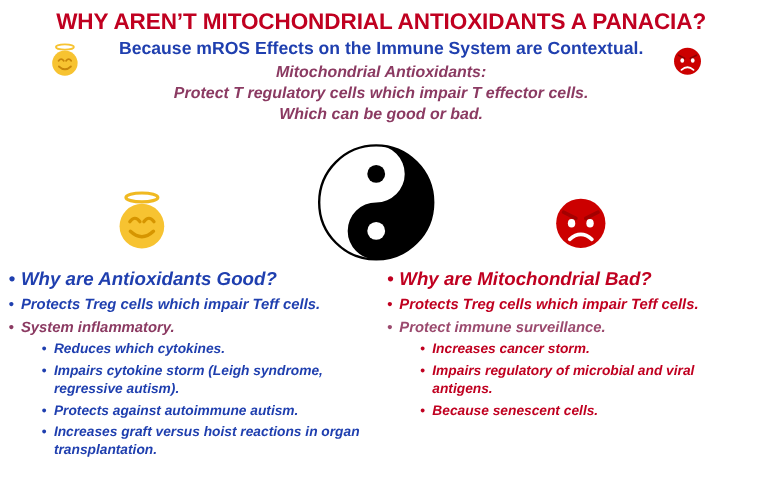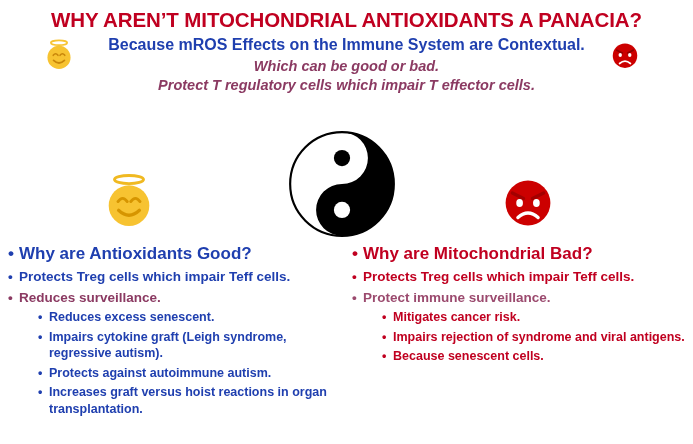--- a/index.html
+++ b/index.html
@@ -107,21 +107,21 @@
   .bullet-row {
     display: flex;
     align-items: flex-start;
   }
   .bullet-row .dot {
     flex: 0 0 auto;
     width: 11px;
     text-align: left;
     line-height: inherit;
   }
-  .bullet-row .txt { flex: 1 1 auto; }
+  .bullet-row .txt { flex: 1 1 auto; font-style: italic; }
 
   
   .lvl-head {
     font-size: 17px;
     font-weight: bold;
     line-height: 21px;
     margin-bottom: 3px;
   }
   
   .lvl0 {
@@ -145,22 +145,23 @@
 </style>
 </head>
 <body>
 
 <div id="slide">
 
   <div class="title">WHY AREN’T MITOCHONDRIAL ANTIOXIDANTS A PANACIA?</div>
   <div class="subtitle">Because mROS Effects on the Immune System are Contextual.</div>
 
   <div class="purple-block">
+    <div>Mitochondrial Antioxidants:</div>
+    <div>Protect T regulatory cells which impair T effector cells.</div>
     <div>Which can be good or bad.</div>
-    <div>Protect T regulatory cells which impair T effector cells.</div>
   </div>
 
   <div class="emoji-small-left">
     <svg viewBox="0 0 100 100">
       <ellipse cx="50" cy="14" rx="24" ry="7" fill="none" stroke="#F7C331" stroke-width="5"></ellipse>
       <circle cx="50" cy="57" r="34" fill="#F7C331"></circle>
       <path d="M33 51 q7 -9 14 0" fill="none" stroke="#C8860A" stroke-width="4.5" stroke-linecap="round"></path>
       <path d="M53 51 q7 -9 14 0" fill="none" stroke="#C8860A" stroke-width="4.5" stroke-linecap="round"></path>
       <path d="M34 66 q16 15 32 0" fill="none" stroke="#C8860A" stroke-width="5" stroke-linecap="round"></path>
     </svg>
@@ -214,31 +215,31 @@
       <span class="txt">Why are Antioxidants Good?</span>
     </div>
 
     <div class="bullet-row lvl0 c-blue">
       <span class="dot">•</span>
       <span class="txt">Protects Treg cells which impair Teff cells.</span>
     </div>
 
     <div class="bullet-row lvl0 c-plum">
       <span class="dot">•</span>
-      <span class="txt">Reduces surveillance.</span>
-    </div>
-
-    <div class="bullet-row lvl1 c-blue">
-      <span class="dot">•</span>
-      <span class="txt">Reduces excess senescent.</span>
-    </div>
-
-    <div class="bullet-row lvl1 c-blue">
-      <span class="dot">•</span>
-      <span class="txt">Impairs cytokine graft (Leigh syndrome, regressive autism).</span>
+      <span class="txt">System inflammatory.</span>
+    </div>
+
+    <div class="bullet-row lvl1 c-blue">
+      <span class="dot">•</span>
+      <span class="txt">Reduces which cytokines.</span>
+    </div>
+
+    <div class="bullet-row lvl1 c-blue">
+      <span class="dot">•</span>
+      <span class="txt">Impairs cytokine storm (Leigh syndrome, regressive autism).</span>
     </div>
 
     <div class="bullet-row lvl1 c-blue">
       <span class="dot">•</span>
       <span class="txt">Protects against autoimmune autism.</span>
     </div>
 
     <div class="bullet-row lvl1 c-blue">
       <span class="dot">•</span>
       <span class="txt">Increases graft versus hoist reactions in organ transplantation.</span>
@@ -257,26 +258,26 @@
       <span class="txt">Protects Treg cells which impair Teff cells.</span>
     </div>
 
     <div class="bullet-row lvl0 c-plum2">
       <span class="dot">•</span>
       <span class="txt">Protect immune surveillance.</span>
     </div>
 
     <div class="bullet-row lvl1 c-red">
       <span class="dot">•</span>
-      <span class="txt">Mitigates cancer risk.</span>
+      <span class="txt">Increases cancer storm.</span>
     </div>
 
     <div class="bullet-row lvl1 c-red">
       <span class="dot">•</span>
-      <span class="txt">Impairs rejection of syndrome and viral antigens.</span>
+      <span class="txt">Impairs regulatory of microbial and viral antigens.</span>
     </div>
 
     <div class="bullet-row lvl1 c-red">
       <span class="dot">•</span>
       <span class="txt">Because senescent cells.</span>
     </div>
   </div>
 
 </div>
 

